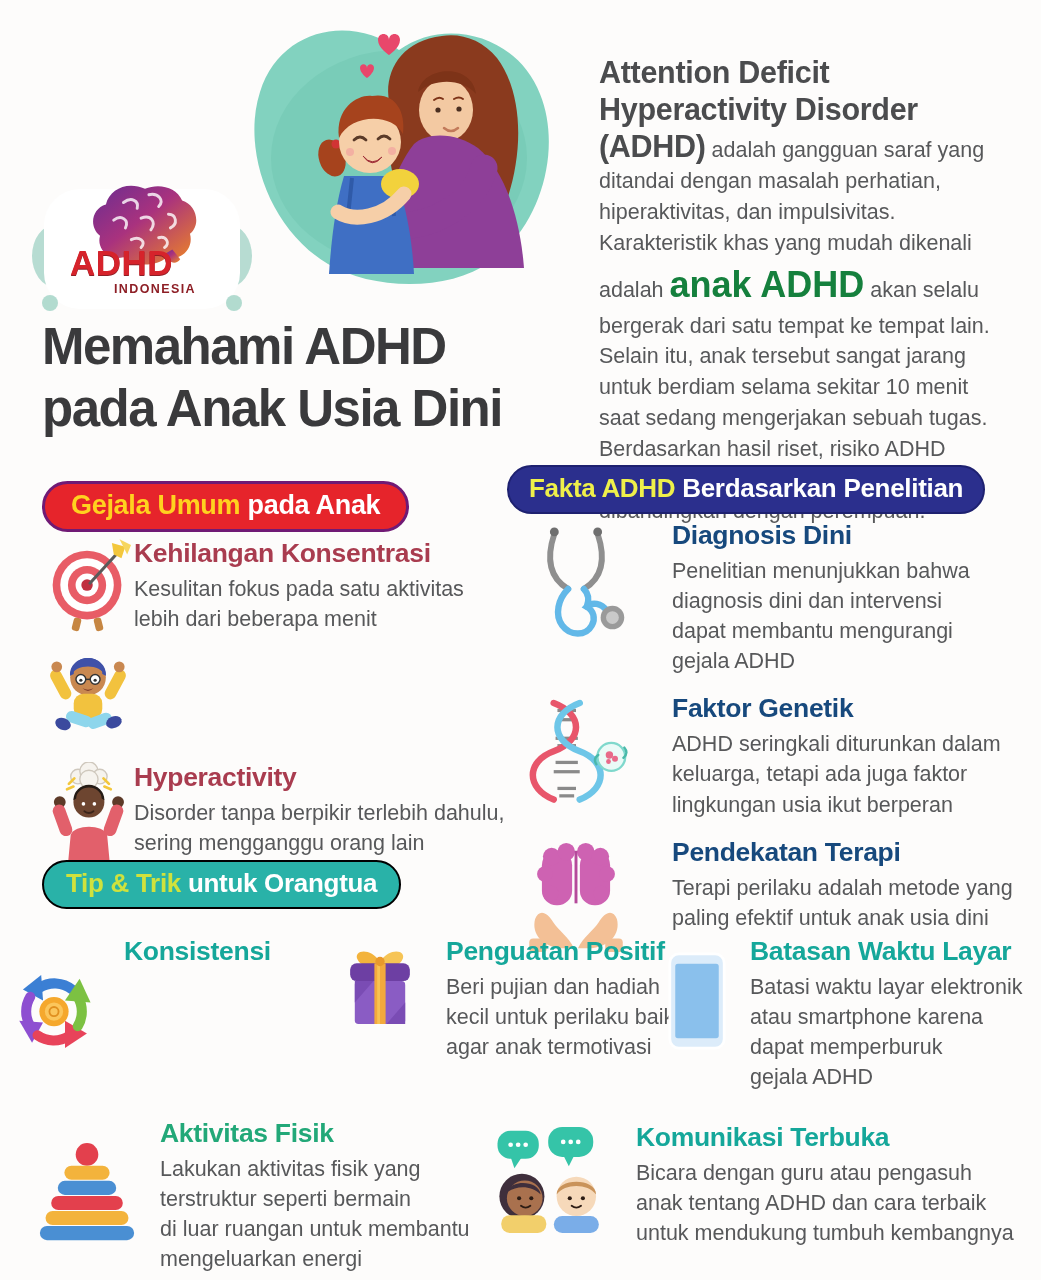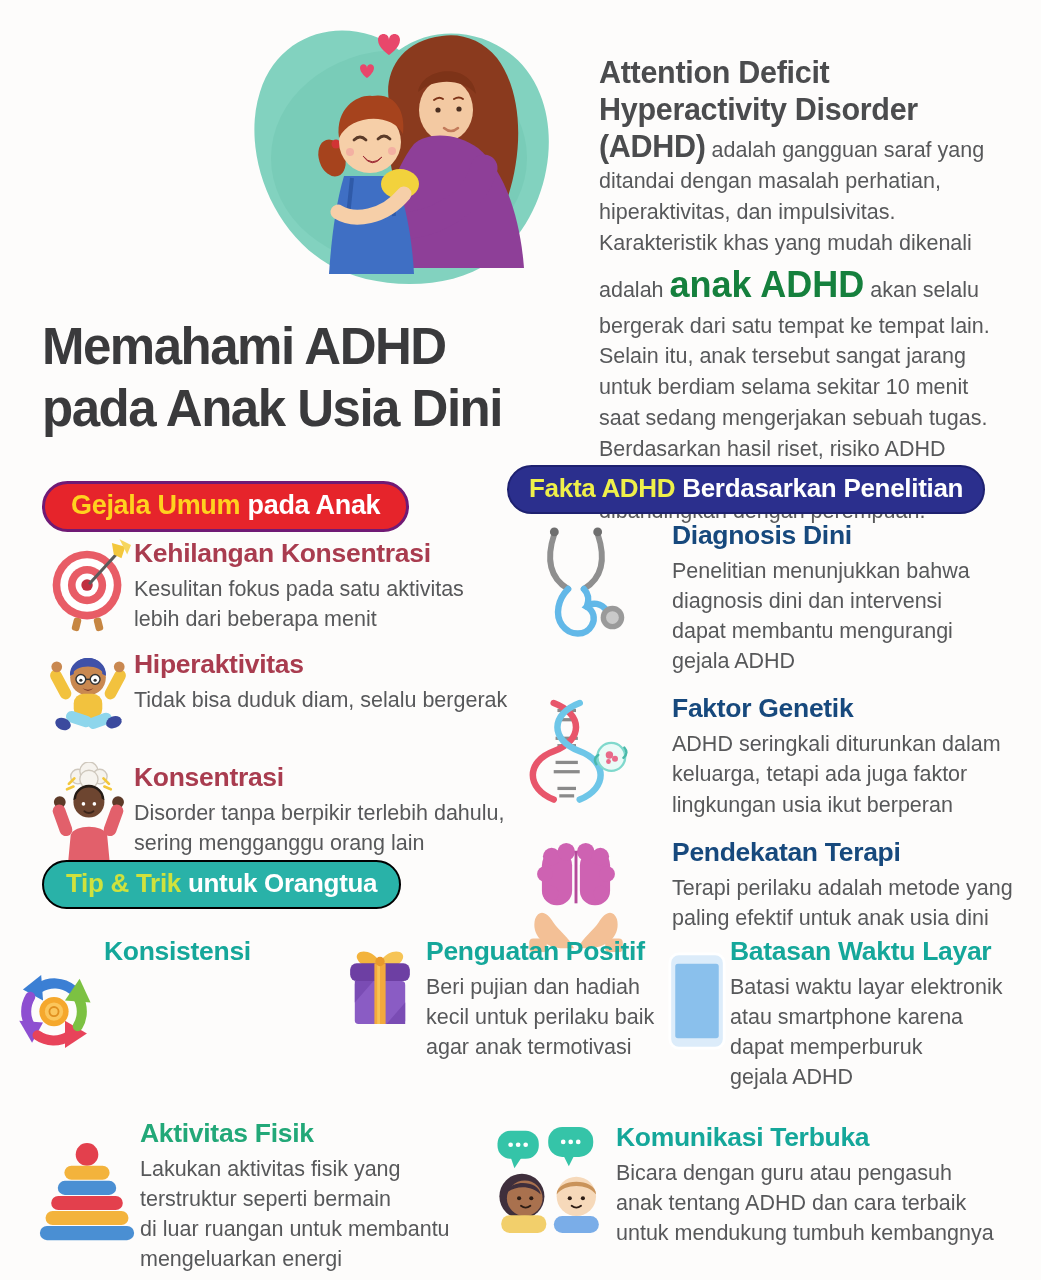--- a/index.html
+++ b/index.html
@@ -50,35 +50,56 @@
   .gejala-list { position:absolute; left:42px; top:538px; width:505px; }
   .gejala-list .item { display:flex; gap:0; align-items:flex-start; margin-bottom:13px; }
   .gejala-list .ic { width:92px; flex:none; display:flex; justify-content:center; }
   .gejala-list .item-title { color:#a93c4f; }
 
   .fakta-list { position:absolute; left:510px; top:520px; width:530px; }
   .fakta-list .item { display:flex; gap:30px; align-items:flex-start; margin-bottom:17px; }
   .fakta-list .ic { width:132px; flex:none; display:flex; justify-content:center; padding-top:4px; }
   .fakta-list .item-title { color:#17497d; }
 
-  .tip { position:absolute; display:flex; gap:4px; align-items:flex-start; }
+  .tip { position:absolute; display:flex; gap:24px; align-items:flex-start; }
   .tip .item-title { color:#15a79a; }
   .tip .ic { flex:none; }
   .tip1 { left:8px;   top:936px; } .tip1 .ic { margin-top:28px; } .tip1 .tx { width:250px; }
   .tip2 { left:338px; top:936px; } .tip2 .ic { margin-top:8px; }  .tip2 .tx { width:265px; }
   .tip3 { left:668px; top:936px; } .tip3 .ic { margin-top:14px; } .tip3 .tx { width:310px; }
   .tip4 { left:38px;  top:1118px;} .tip4 .ic { margin-top:24px; } .tip4 .tx { width:360px; }
   .tip4 .item-title { color:#22a878; }
   .tip5 { left:490px; top:1122px;} .tip5 .ic { margin-top:2px; }  .tip5 .tx { width:425px; }
 </style>
 </head>
 <body>
 
 <div class="poster">
 
+  <div class="logo">
+    <div class="teal-arc l"></div>
+    <div class="teal-arc r"></div>
+    <div class="white-card"></div>
+    <div class="teal-dot l"></div>
+    <div class="teal-dot r"></div>
+    <svg class="brain" viewBox="0 0 120 90">
+      <defs>
+        <linearGradient id="bg" x1="0" y1="0" x2="1" y2="1">
+          <stop offset="0" stop-color="#6a2d91"></stop>
+            <stop offset="0.45" stop-color="#a9327e"></stop>
+            <stop offset="1" stop-color="#f18a21"></stop>
+        </linearGradient>
+      </defs>
+      <path fill="url(#bg)" d="M60,8 C42,0 24,8 20,24 C6,28 2,46 14,56 C10,70 24,82 38,78 C48,88 72,88 82,78 C98,82 110,68 106,54 C118,44 112,24 98,20 C92,6 74,2 60,8 Z"></path>
+      <path fill="none" stroke="#ffffff" stroke-width="3" stroke-linecap="round" opacity=".8" d="M38,22 C46,16 54,20 52,28 M64,14 C74,12 80,20 74,26 M28,40 C36,34 44,40 40,48 M56,38 C66,34 72,42 66,50 M84,34 C92,34 94,44 86,48 M46,60 C54,56 62,62 56,68 M74,58 C82,56 86,64 80,68"></path>
+      <path fill="url(#bg)" d="M78,76 C84,84 92,86 96,80 L88,70 Z"></path>
+    </svg>
+    <div class="brand">ADHD</div>
+    <div class="country">INDONESIA</div>
+  </div>
 
   <svg class="illus" viewBox="0 0 334 296">
     <path fill="#82d2bf" d="M167,44 C120,8 48,22 28,86 C10,142 36,222 96,258 C140,284 216,286 258,256 C310,220 330,142 308,88 C286,30 214,10 167,44 Z"></path>
     <ellipse cx="167" cy="152" rx="128" ry="108" fill="#79ccb8"></ellipse>
 
     <g fill="#e8476b">
       <path d="M146,34 c0,-8 11,-8 11,0 c0,-8 11,-8 11,0 c0,8 -11,15 -11,15 c0,0 -11,-7 -11,-15 Z"></path>
       <path d="M128,62 c0,-5 7,-5 7,0 c0,-5 7,-5 7,0 c0,5 -7,10 -7,10 c0,0 -7,-5 -7,-10 Z"></path>
       <path d="M168,70 c0,-4 5,-4 5,0 c0,-4 5,-4 5,0 c0,4 -5,8 -5,8 c0,0 -5,-4 -5,-8 Z"></path>
     </g>
@@ -174,24 +195,20 @@
           <circle cx="37" cy="35" r="1.8" fill="#333"></circle>
             <circle cx="53" cy="35" r="1.8" fill="#333"></circle>
           <path d="M39,44 q6,6 12,0 q-6,3 -12,0 Z" fill="#7e3b2a"></path>
           <rect x="29" y="50" width="32" height="28" rx="11" fill="#f2c23e"></rect>
           <rect x="20" y="72" width="30" height="13" rx="6.5" fill="#8ed6ec" transform="rotate(18 35 78)"></rect>
           <rect x="44" y="74" width="28" height="13" rx="6.5" fill="#8ed6ec" transform="rotate(-20 58 80)"></rect>
           <ellipse cx="17" cy="84" rx="9" ry="6.5" fill="#3b4a9e" transform="rotate(22 17 84)"></ellipse>
           <ellipse cx="74" cy="82" rx="9" ry="6.5" fill="#3b4a9e" transform="rotate(-22 74 82)"></ellipse>
         </svg>
       </span>
-      <div class="tx">
-        <div class="item-title">Hiperaktivitas</div>
-        <div class="item-text pre">Tidak bisa duduk diam, selalu bergerak</div>
-      </div>
     </div>
     <div class="item">
       <span class="ic">
         <svg width="82" height="102" viewBox="0 0 90 112">
           <g fill="#f6f3ee" stroke="#cfc8bd" stroke-width="1.5">
             <circle cx="34" cy="16" r="8"></circle>
               <circle cx="46" cy="10" r="10"></circle>
               <circle cx="58" cy="16" r="8"></circle>
               <circle cx="46" cy="19" r="10"></circle>
           </g>
@@ -202,21 +219,21 @@
           <rect x="66" y="46" width="14" height="36" rx="7" fill="#e2606b" transform="rotate(20 73 64)"></rect>
           <circle cx="46" cy="44" r="17" fill="#6d4530"></circle>
           <path d="M29,42 a17,17 0 0 1 34,0 l-3,-2 a14,12 0 0 0 -28,0 Z" fill="#241a14"></path>
           <circle cx="40" cy="46" r="2" fill="#ffffff"></circle>
             <circle cx="52" cy="46" r="2" fill="#ffffff"></circle>
           <path d="M41,54 q5,4 10,0" stroke="#3a241a" stroke-width="2" fill="none" stroke-linecap="round"></path>
           <path d="M26,80 C30,68 62,68 66,80 L69,112 L23,112 Z" fill="#e2606b"></path>
         </svg>
       </span>
       <div class="tx">
-        <div class="item-title">Konsentrasi</div>
+        <div class="item-title">Hyperactivity</div>
         <div class="item-text pre">Disorder tanpa berpikir terlebih dahulu,
 sering mengganggu orang lain</div>
       </div>
     </div>
   </div>
 
   <div class="badge badge-fakta">
     <span class="hl">Fakta ADHD</span><span class="w"> Berdasarkan Penelitian</span>
   </div>
 

